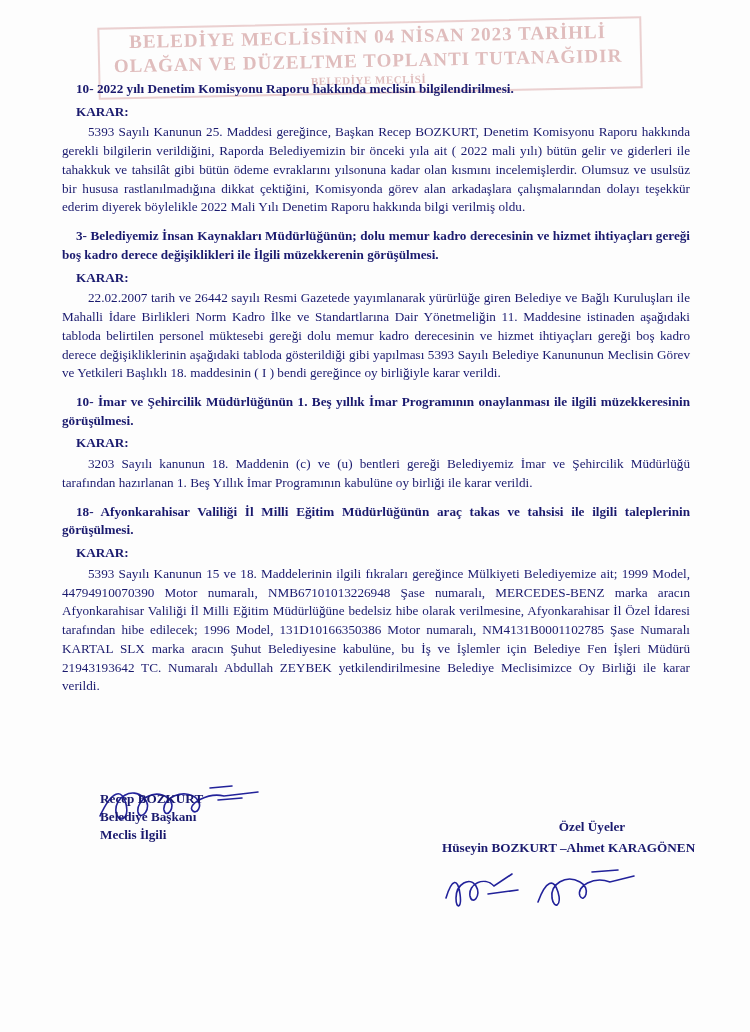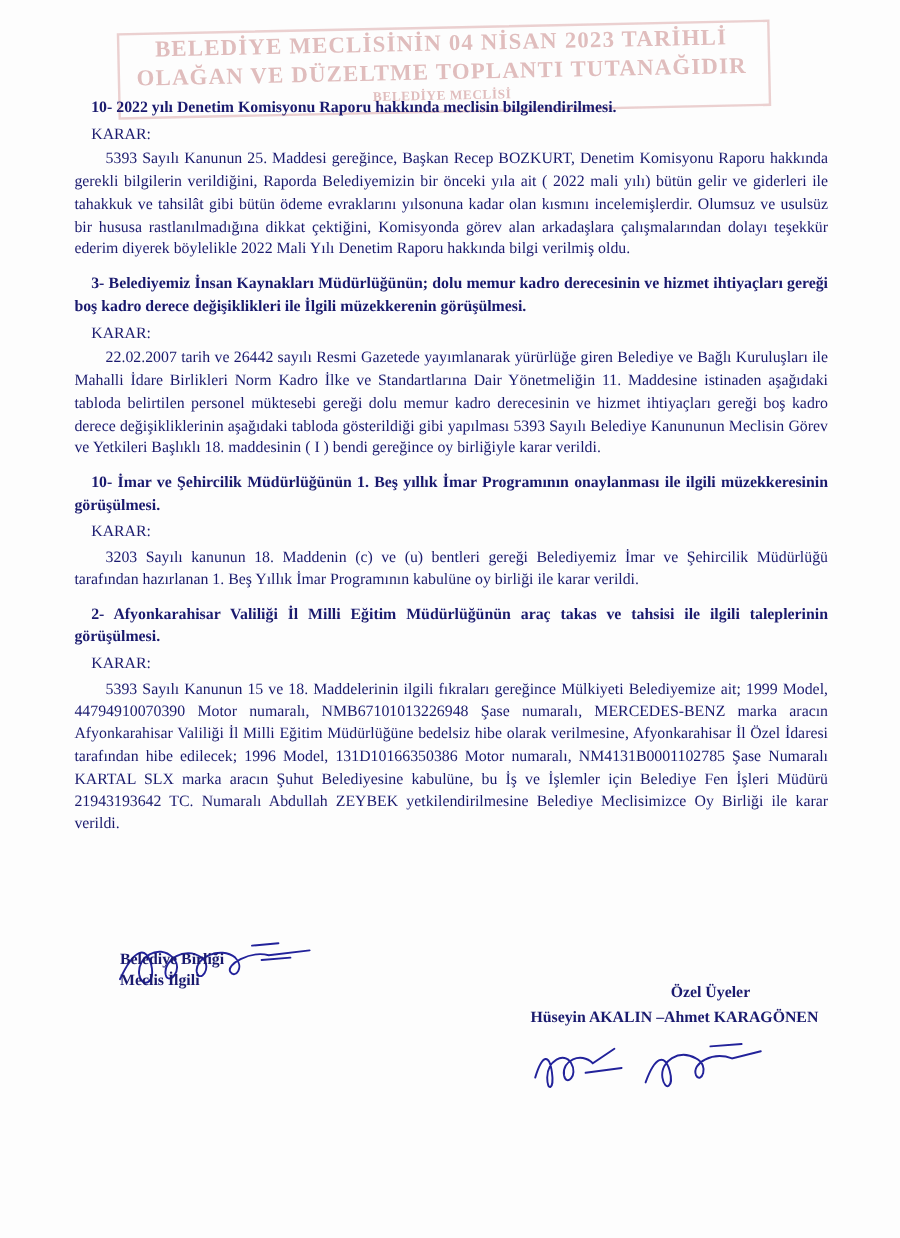--- a/index.html
+++ b/index.html
@@ -62,21 +62,21 @@
     text-align: justify;
     text-justify: inter-word;
   }
   .item-head {
     font-weight: bold;
     margin-top: 14px;
     margin-bottom: 4px;
     text-indent: 14px;
   }
   .karar {
-    font-weight: normal;
+    font-weight: bold;
     margin-top: 2px;
     margin-bottom: 2px;
     text-indent: 14px;
   }
   .body-par {
     text-indent: 26px;
   }
   .gap { margin-top: 10px; }
 
   .sig-area {
@@ -137,42 +137,43 @@
     <p class="body-par">5393 Sayılı Kanunun 25. Maddesi gereğince, Başkan Recep BOZKURT, Denetim Komisyonu Raporu hakkında gerekli bilgilerin verildiğini, Raporda Belediyemizin bir önceki yıla ait ( 2022 mali yılı) bütün gelir ve giderleri ile tahakkuk ve tahsilât gibi bütün ödeme evraklarını yılsonuna kadar olan kısmını incelemişlerdir. Olumsuz ve usulsüz bir hususa rastlanılmadığına dikkat çektiğini, Komisyonda görev alan arkadaşlara çalışmalarından dolayı teşekkür ederim diyerek böylelikle 2022 Mali Yılı Denetim Raporu hakkında bilgi verilmiş oldu.</p>
 
     <p class="item-head gap">3-   Belediyemiz İnsan Kaynakları Müdürlüğünün; dolu memur kadro derecesinin ve hizmet ihtiyaçları gereği boş kadro derece değişiklikleri ile İlgili müzekkerenin görüşülmesi.</p>
     <p class="karar">KARAR:</p>
     <p class="body-par">22.02.2007 tarih ve 26442 sayılı Resmi Gazetede yayımlanarak yürürlüğe giren Belediye ve Bağlı Kuruluşları ile Mahalli İdare Birlikleri Norm Kadro İlke ve Standartlarına Dair Yönetmeliğin 11. Maddesine istinaden aşağıdaki tabloda belirtilen personel müktesebi gereği dolu memur kadro derecesinin ve hizmet ihtiyaçları gereği boş kadro derece değişikliklerinin aşağıdaki tabloda gösterildiği gibi yapılması 5393 Sayılı Belediye Kanununun Meclisin Görev ve Yetkileri Başlıklı 18. maddesinin ( I ) bendi gereğince oy birliğiyle karar  verildi.</p>
 
     <p class="item-head gap">10-   İmar ve Şehircilik Müdürlüğünün 1. Beş yıllık İmar Programının onaylanması ile ilgili müzekkeresinin görüşülmesi.</p>
     <p class="karar">KARAR:</p>
     <p class="body-par">3203 Sayılı kanunun 18. Maddenin (c) ve (u) bentleri gereği Belediyemiz İmar ve Şehircilik Müdürlüğü tarafından hazırlanan 1. Beş Yıllık İmar Programının kabulüne oy birliği ile karar verildi.</p>
 
-    <p class="item-head gap">2-   Afyonkarahisar Valiliği İl Milli Eğitim Müdürlüğünün araç takas ve tahsisi ile ilgili taleplerinin görüşülmesi.</p>
+    <p class="item-head gap">18-   Afyonkarahisar Valiliği İl Milli Eğitim Müdürlüğünün araç takas ve tahsisi ile ilgili taleplerinin görüşülmesi.</p>
     <p class="karar">KARAR:</p>
     <p class="body-par">5393 Sayılı Kanunun 15 ve 18. Maddelerinin ilgili fıkraları gereğince Mülkiyeti Belediyemize ait; 1999 Model, 44794910070390 Motor numaralı, NMB67101013226948 Şase numaralı, MERCEDES-BENZ marka aracın Afyonkarahisar Valiliği İl Milli Eğitim Müdürlüğüne bedelsiz hibe olarak verilmesine, Afyonkarahisar İl Özel İdaresi tarafından hibe edilecek; 1996 Model, 131D10166350386 Motor numaralı, NM4131B0001102785 Şase Numaralı KARTAL SLX marka aracın Şuhut Belediyesine kabulüne, bu İş ve İşlemler için Belediye Fen İşleri Müdürü 21943193642 TC. Numaralı Abdullah ZEYBEK yetkilendirilmesine Belediye Meclisimizce Oy Birliği ile karar verildi.</p>
 
   </div>
 
   <div class="sig-area">
 
     <div class="scribble" style="left:30px; top:-8px;">
       <svg width="170" height="46" viewBox="0 0 170 46">
         <path d="M8,34 C20,8 30,6 34,22 C38,38 26,42 24,30 C22,16 40,4 52,16 C62,26 48,40 46,30 C44,18 62,6 76,16 C86,24 74,38 72,28 C70,16 92,6 104,16 C112,24 104,34 100,28 C96,22 116,10 132,14 L166,10 M118,6 L140,4 M126,18 L150,16" fill="none" stroke="#22229a" stroke-width="1.6" stroke-linecap="round"></path>
       </svg>
     </div>
 
     <div class="sig-left">
-      <p class="sig-name">Belediye Birliği</p>
+      <p class="sig-name">Recep BOZKURT</p>
+      <p class="sig-name">Belediye Başkanı</p>
       <p class="sig-name">Meclis İlgili</p>
     </div>
 
     <div class="sig-right">
       <p class="sig-title-center">Özel Üyeler</p>
-      <p class="sig-name">Hüseyin AKALIN –Ahmet KARAGÖNEN</p>
+      <p class="sig-name">Hüseyin BOZKURT –Ahmet KARAGÖNEN</p>
     </div>
 
     <div class="scribble" style="left:380px; top:78px;">
       <svg width="200" height="50" viewBox="0 0 200 50">
         <path d="M4,30 C10,10 16,10 18,26 C20,40 14,42 14,30 C14,16 28,8 34,18 C40,28 30,38 28,28 C26,16 42,8 52,18 L70,6 M46,26 L76,22" fill="none" stroke="#22229a" stroke-width="1.6" stroke-linecap="round"></path>
         <path d="M96,34 C104,12 112,10 116,24 C120,38 112,42 110,30 C108,16 124,6 138,14 C150,20 142,36 138,28 C134,18 152,8 168,14 L192,8 M150,4 L176,2" fill="none" stroke="#22229a" stroke-width="1.6" stroke-linecap="round"></path>
       </svg>
     </div>
 
   </div>

